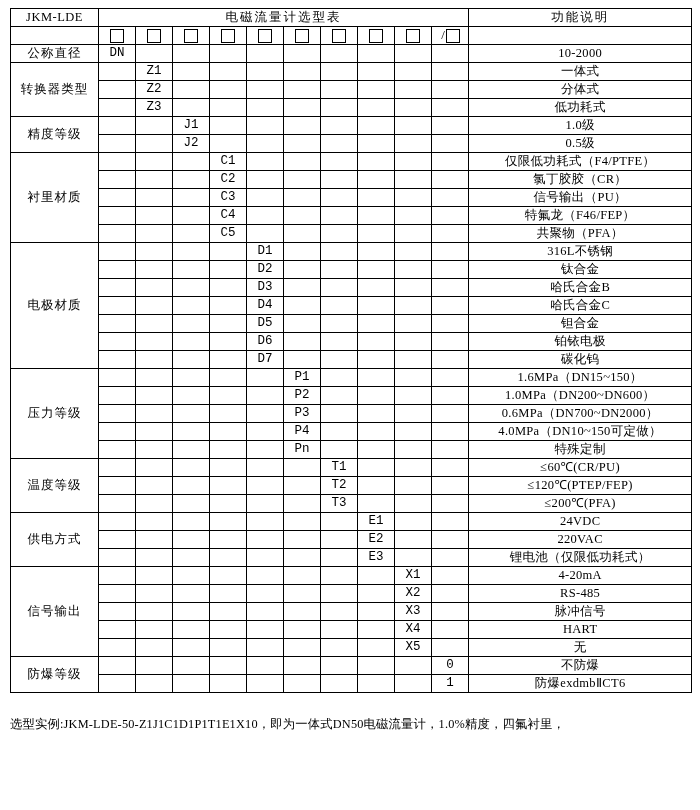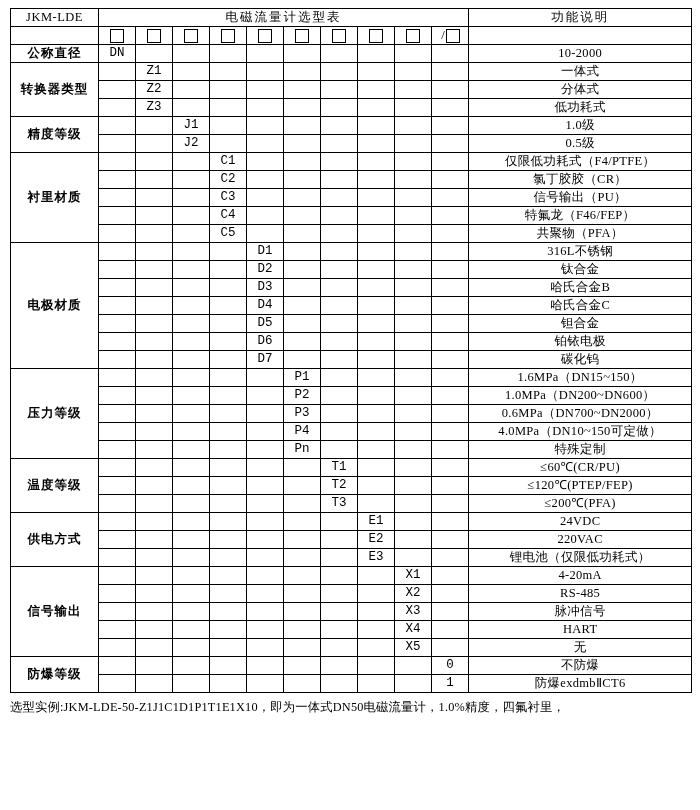--- a/index.html
+++ b/index.html
@@ -31,21 +31,21 @@
     text-align: center;
     vertical-align: middle;
     font-size: 12.5px;
     line-height: 1.15;
     height: 17px;
     overflow: hidden;
     white-space: nowrap;
   }
   td.rowlabel {
     font-size: 13px;
-    font-weight: bold;
+    font-weight: normal;
     letter-spacing: 1px;
   }
   td.headtitle {
     font-size: 14px;
     letter-spacing: 2px;
     height: 24px;
   }
   td.model {
     font-size: 13px;
     letter-spacing: 0.5px;
@@ -72,21 +72,21 @@
     border: 1px solid #000;
     vertical-align: middle;
   }
   .slash {
     display: inline-block;
     font-size: 13px;
     vertical-align: middle;
     padding: 0 1px;
   }
   .notes {
-    margin-top: 5px;
+    margin-top: 22px;
     font-size: 12.3px;
     line-height: 1.5;
     letter-spacing: 0.2px;
   }
   .notes div {
     white-space: nowrap;
   }
   .notes .indent {
     padding-left: 26px;
   }

